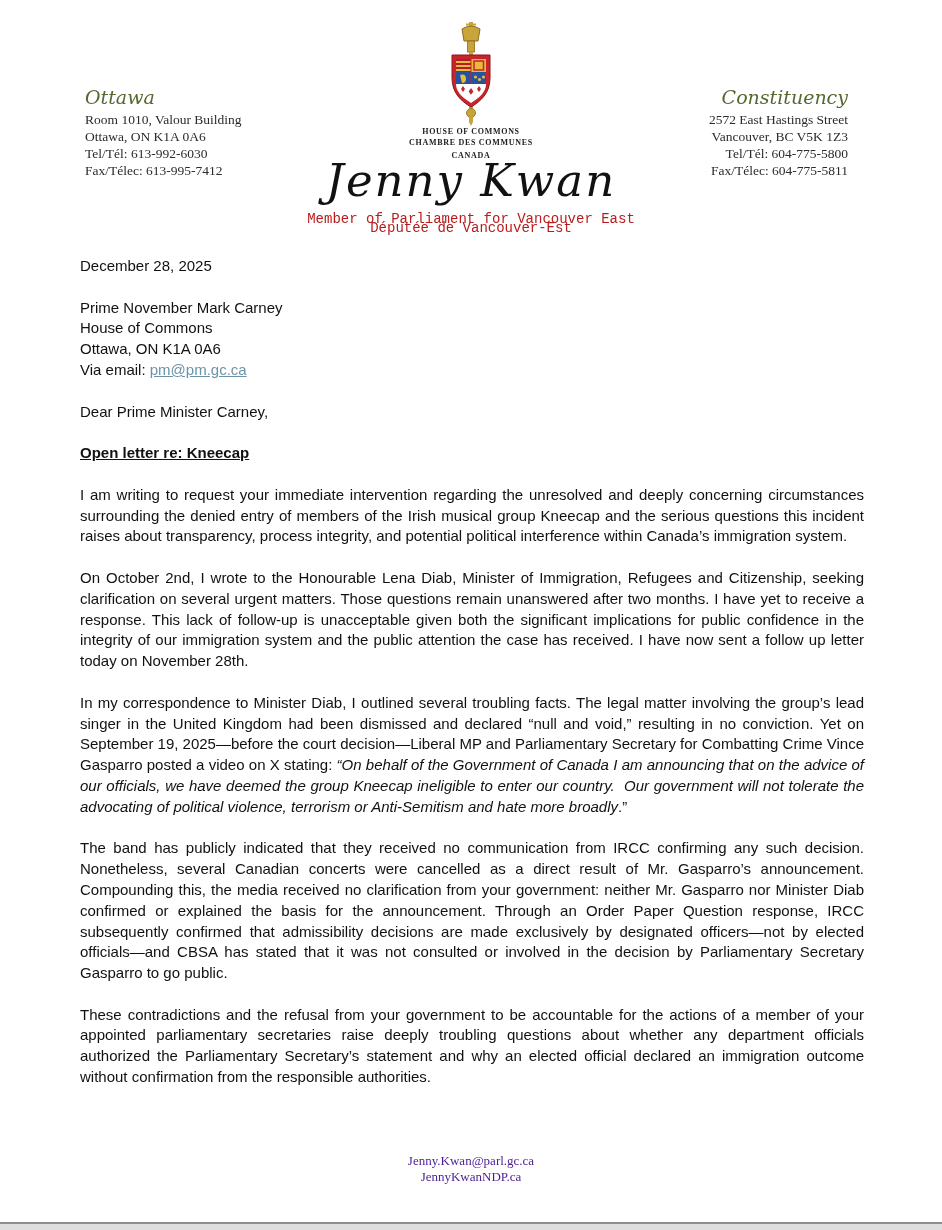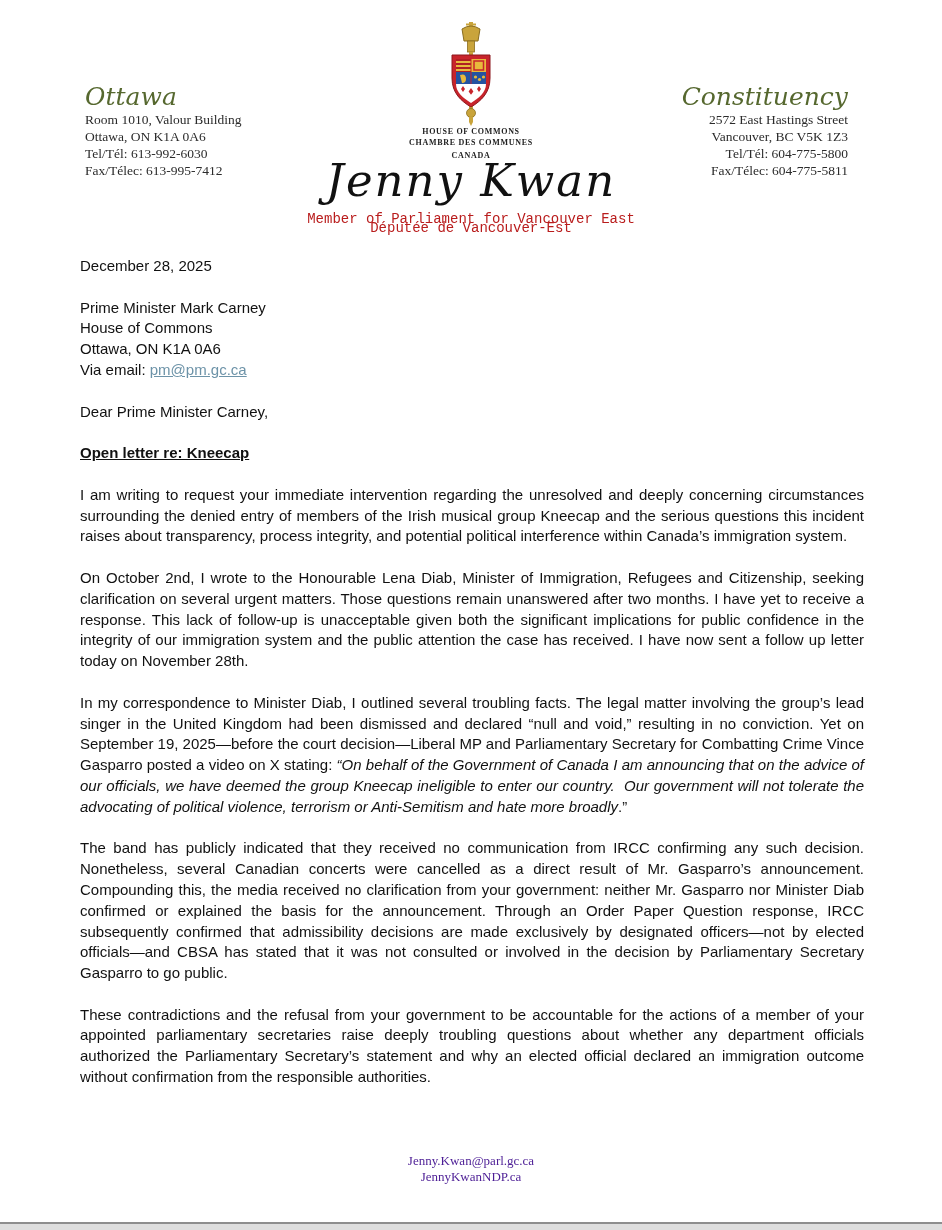--- a/index.html
+++ b/index.html
@@ -20,21 +20,21 @@
     font-family: "Liberation Serif", serif;
     font-size: 13.5px;
     line-height: 17px;
     color: #2b2b2b;
   }
   .office-left  { left: 85px; text-align: left; }
   .office-right { right: 94px; text-align: right; }
   .office-title {
     font-family: "DejaVu Serif", serif;
     font-style: italic;
-    font-size: 25px;
+    font-size: 19px;
     line-height: 22px;
     color: #56682f;
     margin-bottom: 3px;
   }
 
   .crest {
     position: absolute;
     left: 50%;
     top: 22px;
     transform: translateX(-50%);
@@ -195,21 +195,21 @@
     <div class="hoc-canada">CANADA</div>
   </div>
 
   <div class="mp-name">Jenny Kwan</div>
   <div class="mp-title mp-title-en">Member of Parliament for Vancouver East</div>
   <div class="mp-title mp-title-fr">Députée de Vancouver-Est</div>
 
   <div class="letter">
     <div class="block">December 28, 2025</div>
     <div class="recipient">
-        <div>Prime Minister Mark Carney</div>
+        <div>Prime November Mark Carney</div>
         <div>House of Commons</div>
         <div>Ottawa, ON K1A 0A6</div>
       </div>
     <div class="via-email">
       <span>Via email: </span><a class="email-link">pm@pm.gc.ca</a>
     </div>
     <div class="salutation">Dear Prime Minister Carney,</div>
     <div class="subject">Open letter re: Kneecap</div>
     <div>
         <p class="para"><span>I am writing to request your immediate intervention regarding the unresolved and deeply concerning circumstances surrounding the denied entry of members of the Irish musical group Kneecap and the serious questions this incident raises about transparency, process integrity, and potential political interference within Canada’s immigration system.</span></p>

